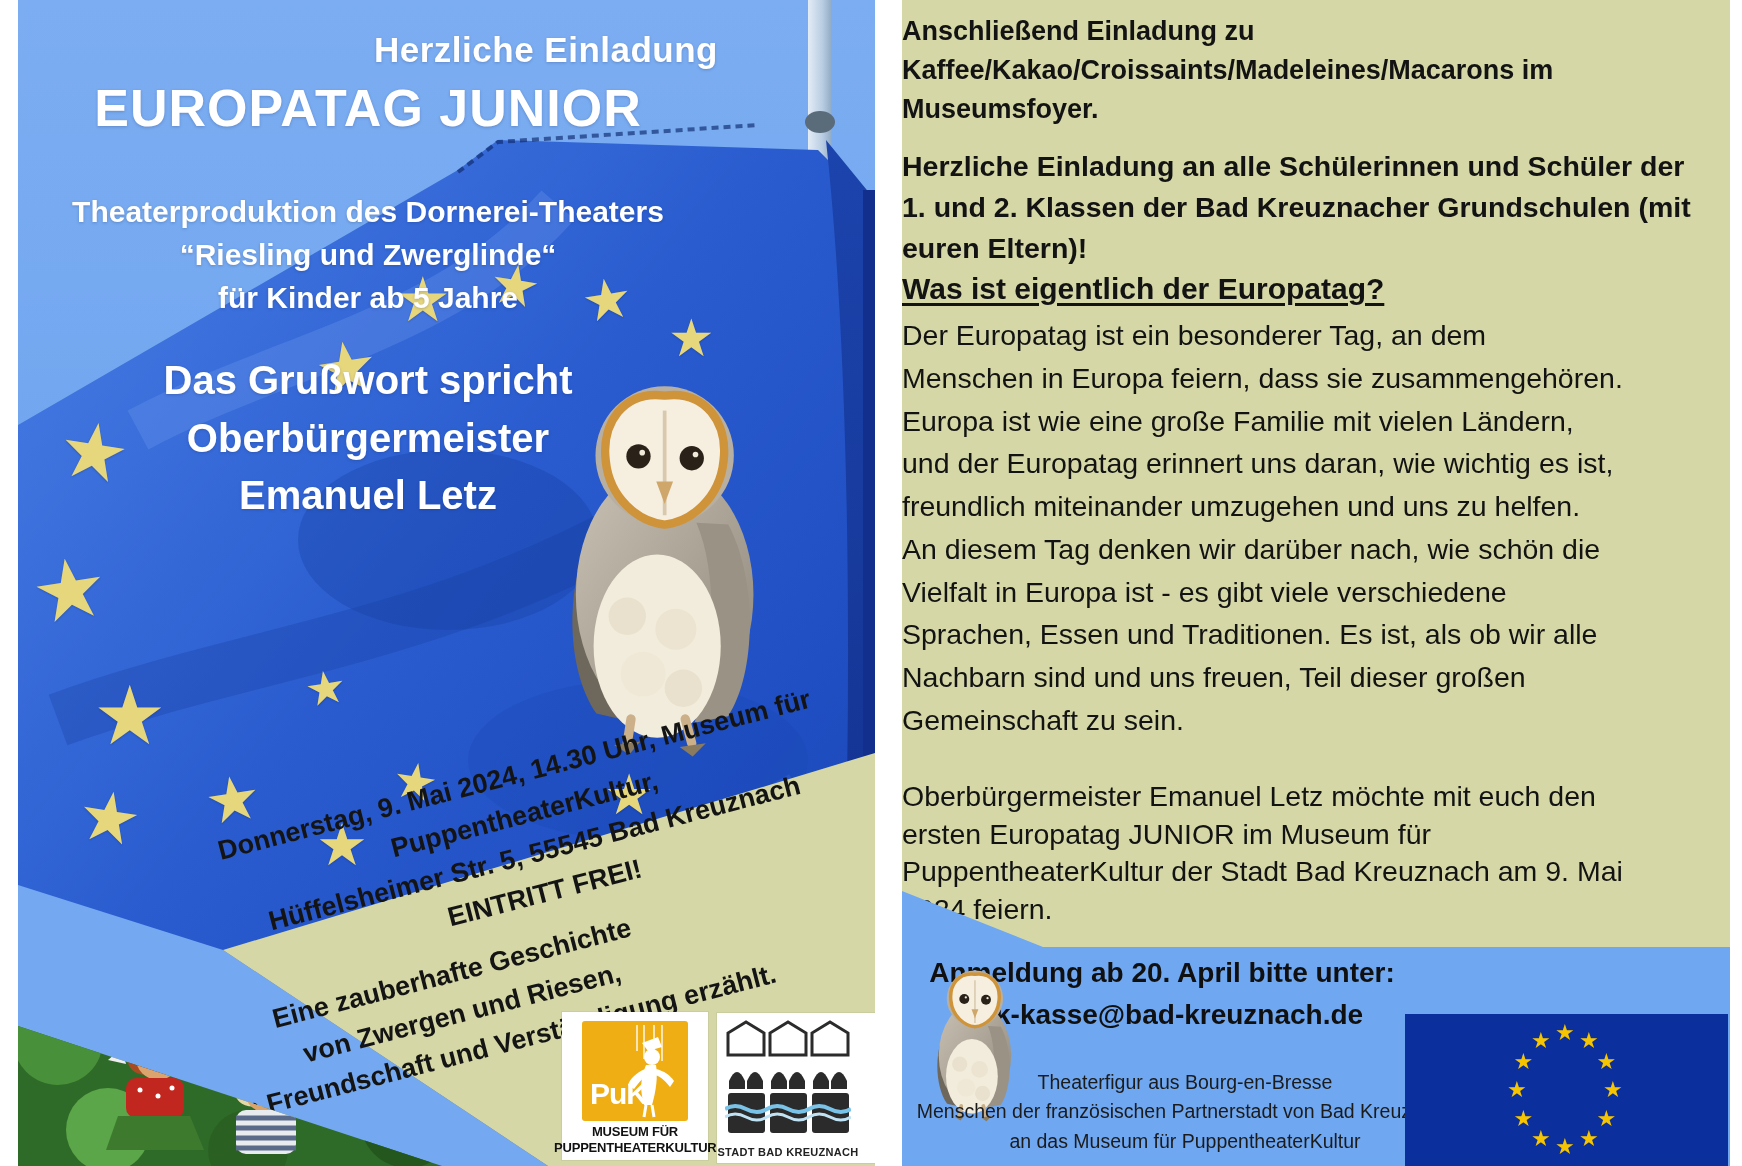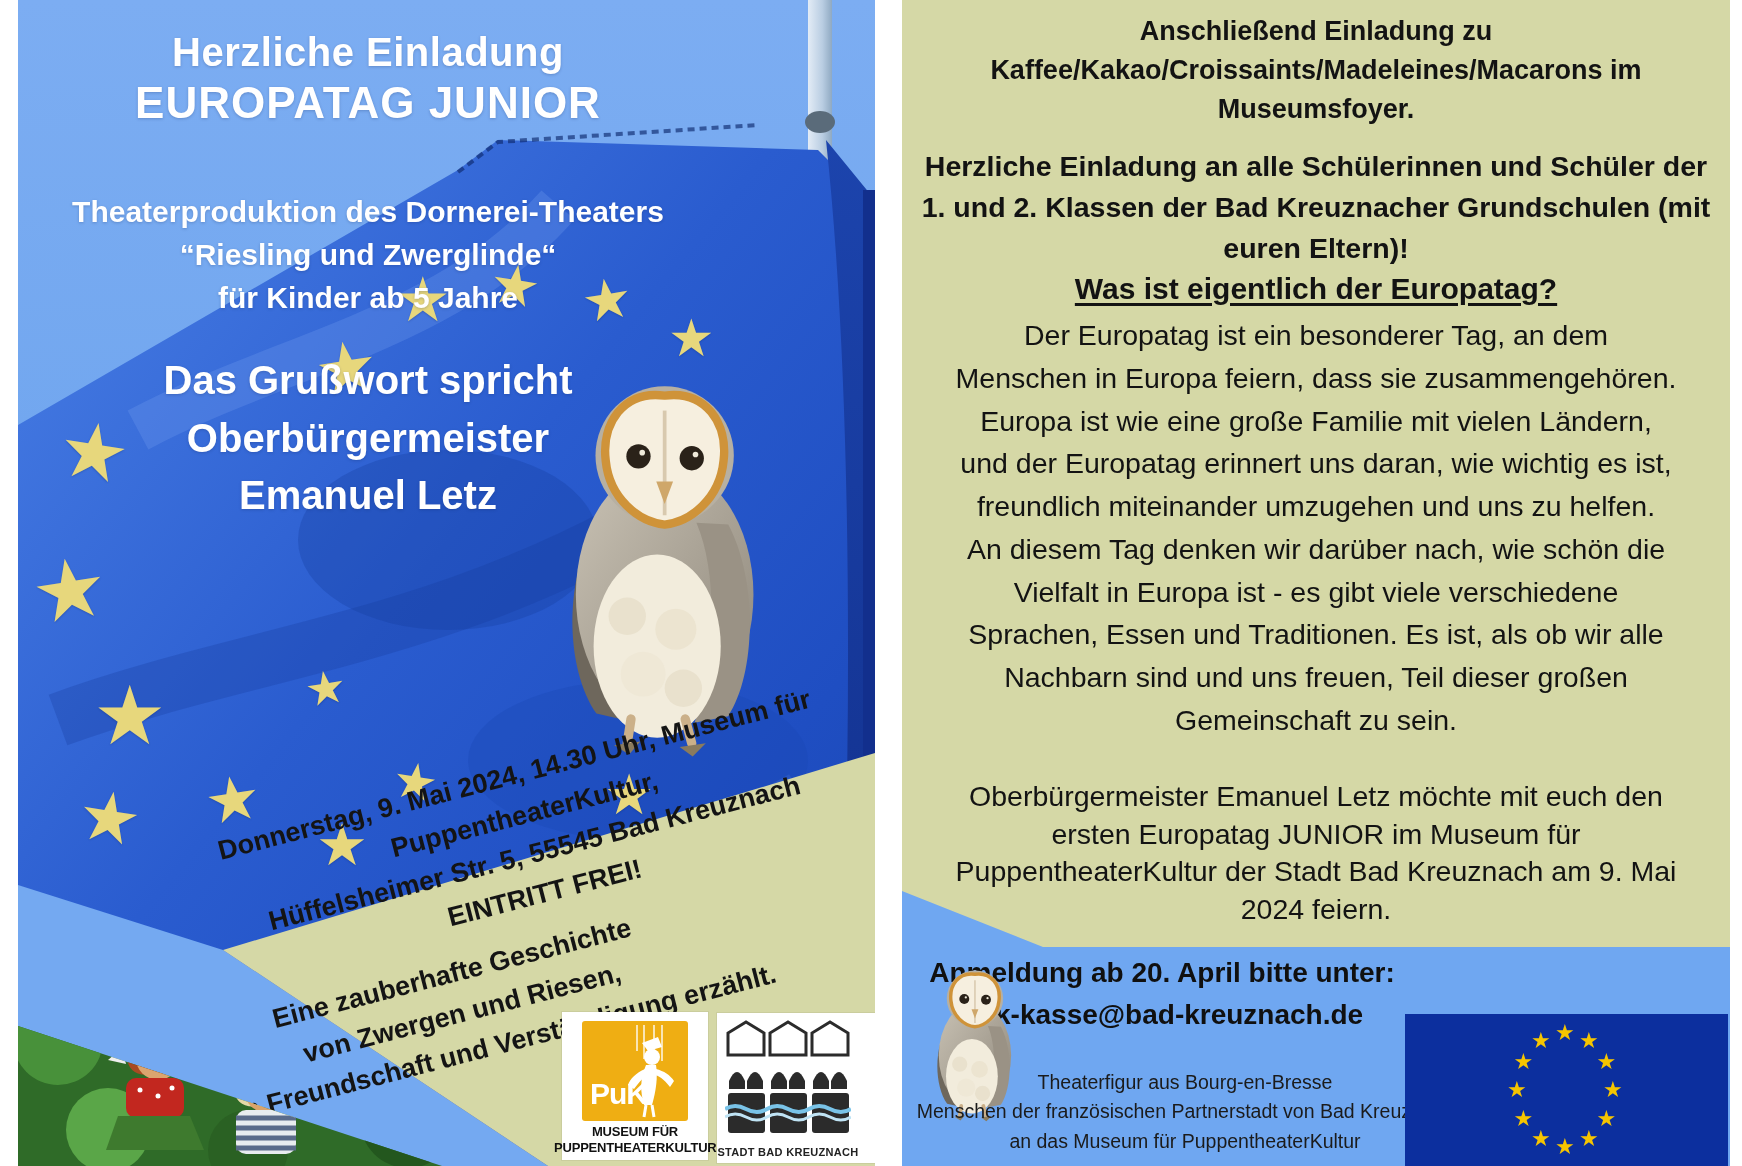--- a/index.html
+++ b/index.html
@@ -6,22 +6,22 @@
   .poster{position:relative;width:1742px;height:1166px;background:#ffffff;overflow:hidden;
           font-family:"Liberation Sans","DejaVu Sans",sans-serif;color:#171717;}
   .panel{position:absolute;top:0;height:1166px;overflow:hidden;}
   .panel.left{left:18px;width:857px;background:linear-gradient(180deg,#7cadf2 0%,#6da4ee 55%,#669eea 100%);}
   .panel.right{left:902px;width:828px;background:#d5d8a6;}
   .abs{position:absolute;}
 
   
   .hero-text{left:0;top:0;width:700px;text-align:center;color:#ffffff;font-weight:700;
              text-shadow:0 1px 3px rgba(20,40,90,.25);}
-  .invite{position:absolute;left:0;top:30px;width:700px;font-size:40px;letter-spacing:.5px;}
-  .title{position:absolute;left:0;top:78px;width:700px;font-size:44px;letter-spacing:1px;}
+  .invite{position:absolute;left:0;top:30px;width:700px;font-size:35px;letter-spacing:.5px;text-align:right;}
+  .title{position:absolute;left:0;top:78px;width:700px;font-size:52px;letter-spacing:1px;}
   .production{position:absolute;left:0;top:190px;width:700px;font-size:30px;line-height:1.44;white-space:pre-line;}
   .greeting{position:absolute;left:0;top:352px;width:700px;font-size:40px;line-height:1.44;white-space:pre-line;}
 
   
   .star{position:absolute;color:#e7d77c;line-height:1;text-shadow:0 1px 2px rgba(10,30,90,.25);user-select:none;}
 
   
   .band-blue-left{left:0;top:0;width:857px;height:1166px;background:#74a9f1;
       clip-path:polygon(0px 885px,205px 950px,530px 1166px,0px 1166px);}
   .band-green-left{left:0;top:0;width:857px;height:1166px;background:#d5d8a6;
@@ -42,21 +42,21 @@
   .puk-square{position:absolute;left:20px;top:9px;width:106px;height:100px;background:#efae13;border-radius:3px;}
   .puk-abbr{position:absolute;left:8px;bottom:10px;font-size:30px;font-weight:700;color:#ffffff;
             font-family:Liberation Sans, sans-serif;letter-spacing:-1px;}
   .puk-caption{position:absolute;left:-8px;bottom:4px;width:162px;font-size:13px;line-height:1.25;font-weight:700;
             color:#111;white-space:pre-line;letter-spacing:-.2px;}
   .city-card{left:699px;top:1013px;width:142px;height:150px;text-align:center;padding-left:31px;}
   .city-caption{position:absolute;left:0;bottom:5px;width:142px;font-size:11px;font-weight:700;color:#222;
             letter-spacing:.3px;}
 
   
-  .rp{left:0;width:828px;text-align:center;white-space:pre-line;color:#131313;}
+  .rp{left:0;width:828px;text-align:left;white-space:pre-line;color:#131313;}
   .para-refresh{top:12px;font-size:27px;line-height:1.45;font-weight:700;}
   .para-invite{top:146px;font-size:28.5px;line-height:1.43;font-weight:700;}
   .rp-heading{top:272px;font-size:30px;font-weight:700;text-decoration:underline;text-underline-offset:4px;
               text-decoration-thickness:2.5px;}
   .rp-body{top:314px;font-size:28.5px;line-height:1.5;font-weight:500;}
   .para-mayor{top:778px;font-size:28.5px;line-height:1.32;font-weight:500;}
   .band-blue-right{left:0;top:885px;width:828px;height:281px;background:#6fa7f1;
       clip-path:polygon(0px 6px,141px 62px,828px 62px,828px 281px,0px 281px);}
   .registration{left:0;top:952px;width:520px;text-align:center;font-size:28px;font-weight:700;
       line-height:1.5;white-space:pre-line;color:#101010;}

